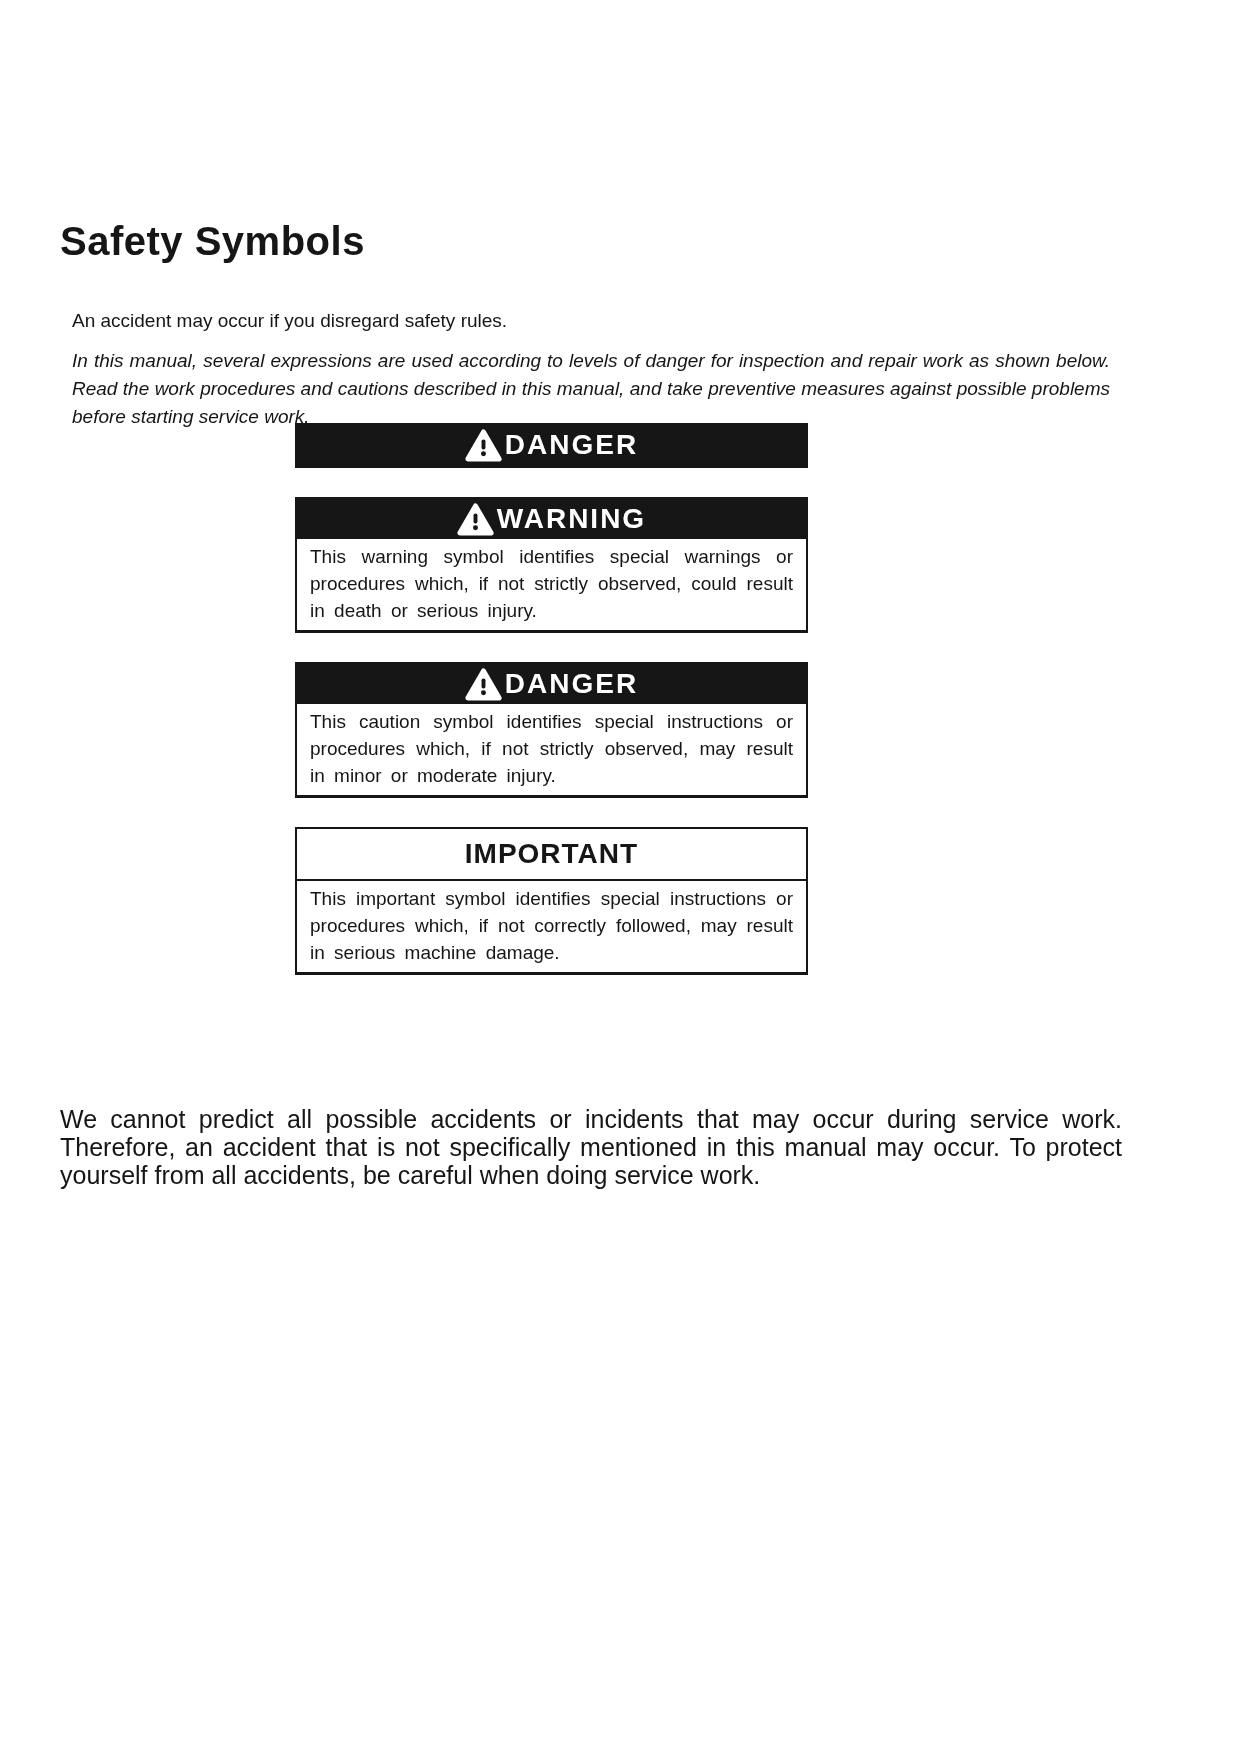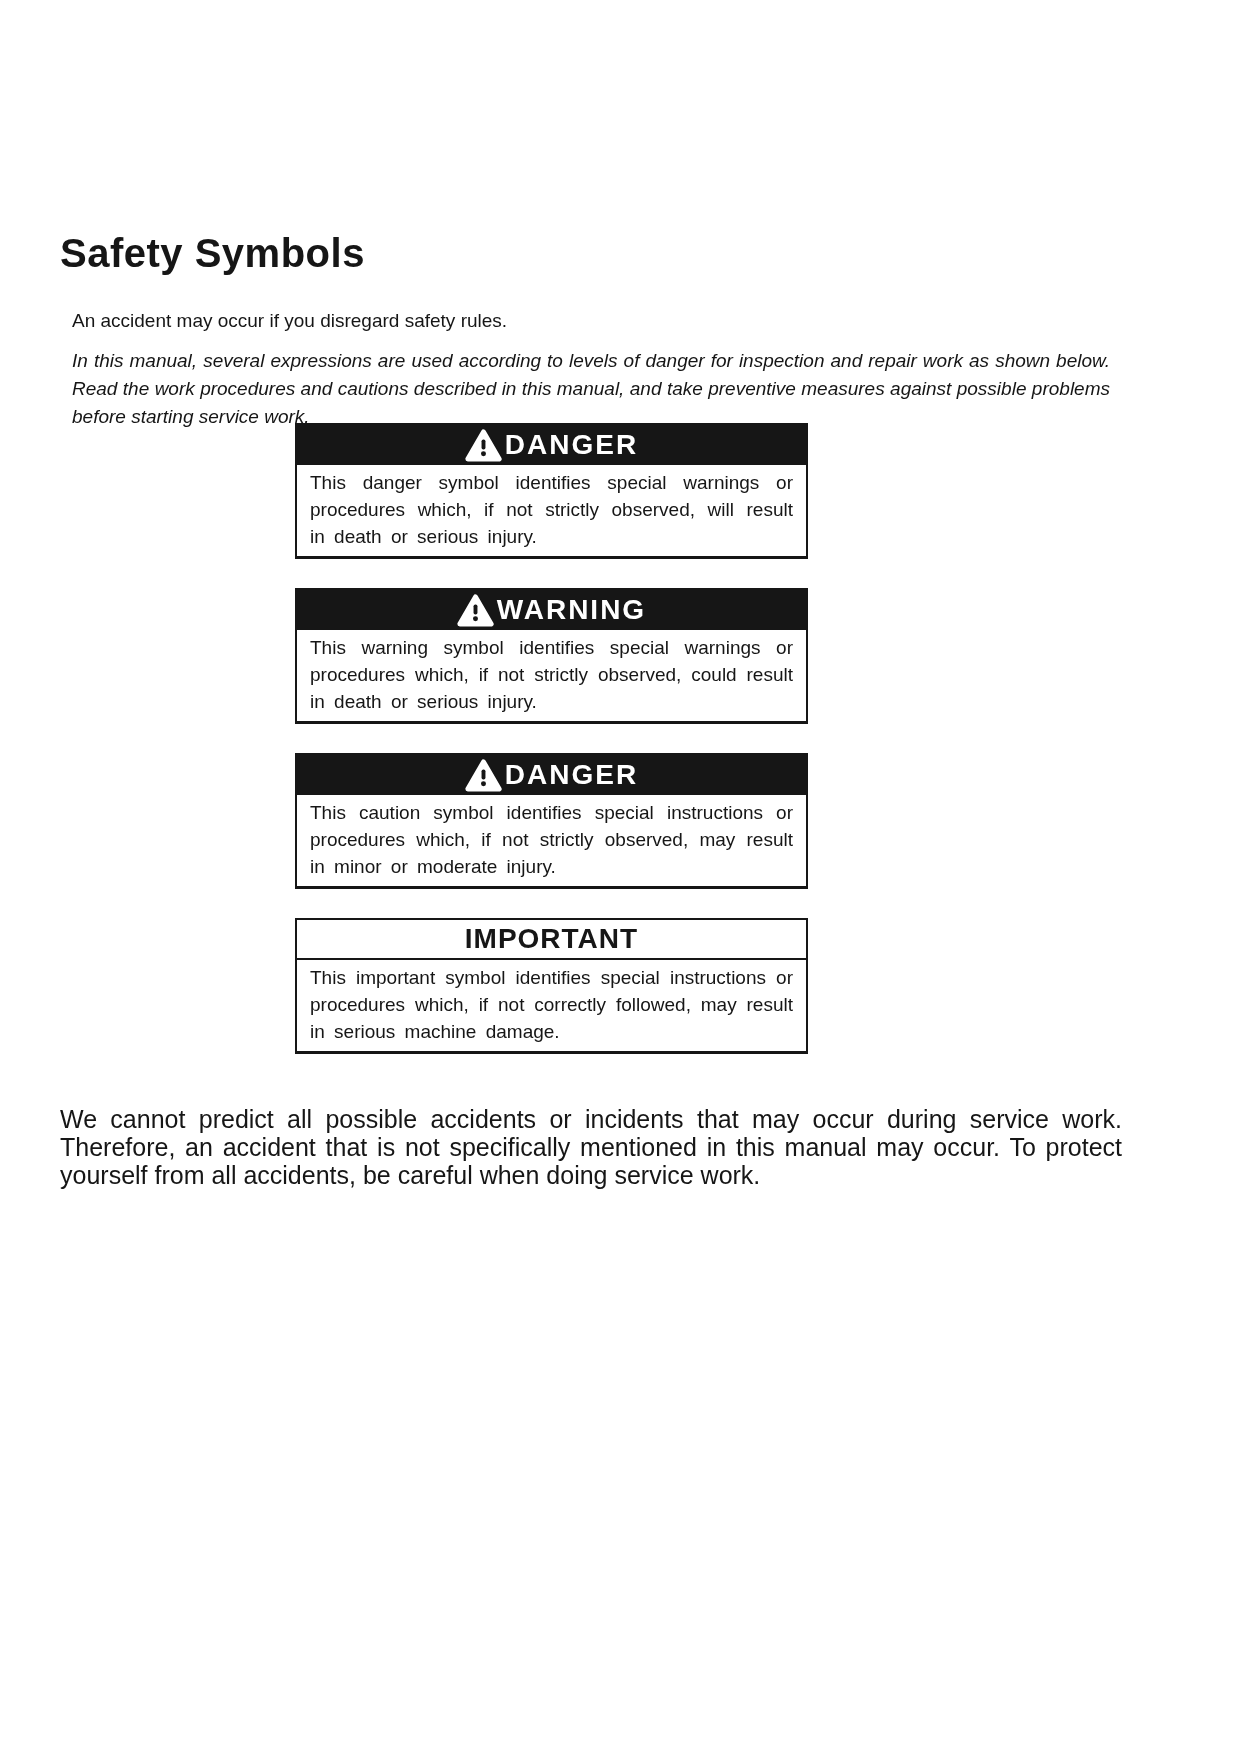--- a/index.html
+++ b/index.html
@@ -8,21 +8,21 @@
   body {
     width: 1240px; height: 1755px;
     background: var(--paper);
     color: var(--ink);
     font-family: "Liberation Sans", "DejaVu Sans", sans-serif;
     overflow: hidden;
   }
   .page { position: relative; width: 1240px; height: 1755px; }
 
   .title {
-    position: absolute; left: 60px; top: 232px;
+    position: absolute; left: 60px; top: 220px;
     margin: 0;
     font-size: 40px; line-height: 42px; font-weight: bold;
     letter-spacing: 0.5px;
   }
 
   .intro { position: absolute; left: 60px; top: 295px; width: 1062px; }
   .intro p { margin: 12px; font-size: 19px; line-height: 28px; }
   .intro p.just { text-align: justify; font-style: italic; }
 
   .boxes { position: absolute; left: 295px; top: 423px; width: 513px; }
@@ -49,21 +49,21 @@
     font-size: 19px; line-height: 27px;
     text-align: justify;
     word-spacing: 4px;
     color: var(--ink);
   }
   
   .warnbox.white .warnbox-header {
     background: var(--paper);
     color: var(--ink);
     border-bottom: 2px solid var(--ink);
-    height: 40px;
+    height: 52px;
     letter-spacing: 1px;
     text-align: right;
   }
 
   .closing {
     position: absolute; left: 60px; top: 1105px; width: 1062px;
     margin: 0;
     font-size: 25px; line-height: 28px;
     text-align: justify;
   }
@@ -85,21 +85,20 @@
     <div class="warnbox-header">
       <span class="tri">
         <svg viewBox="0 0 104 92" xmlns="http://www.w3.org/2000/svg" aria-hidden="true">
           <polygon points="52,8 96,84 8,84" fill="#ffffff" stroke="#ffffff" stroke-width="14" stroke-linejoin="round"></polygon>
           <rect x="46.5" y="29" width="11" height="28" rx="5" fill="#161616"></rect>
           <circle cx="52" cy="69.5" r="7" fill="#161616"></circle>
         </svg>
       </span>
       <span class="hlabel">DANGER</span>
     </div>
-    <p class="warnbox-body">This danger symbol identifies special warnings or procedures which, if not strictly observed, will result in death or serious injury.</p>
   </div>
 
   <div class="warnbox">
     <div class="warnbox-header">
       <span class="tri">
         <svg viewBox="0 0 104 92" xmlns="http://www.w3.org/2000/svg" aria-hidden="true">
           <polygon points="52,8 96,84 8,84" fill="#ffffff" stroke="#ffffff" stroke-width="14" stroke-linejoin="round"></polygon>
           <rect x="46.5" y="29" width="11" height="28" rx="5" fill="#161616"></rect>
           <circle cx="52" cy="69.5" r="7" fill="#161616"></circle>
         </svg>

